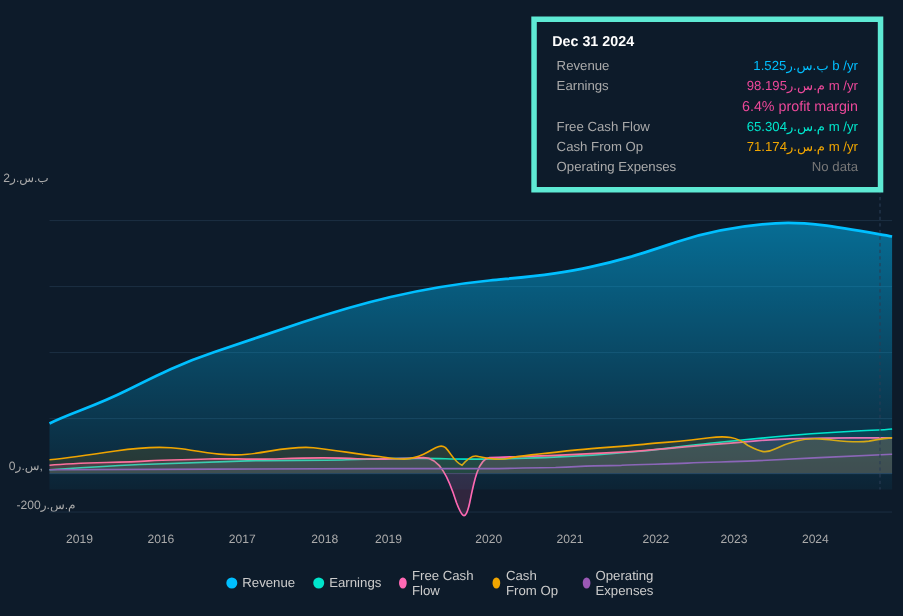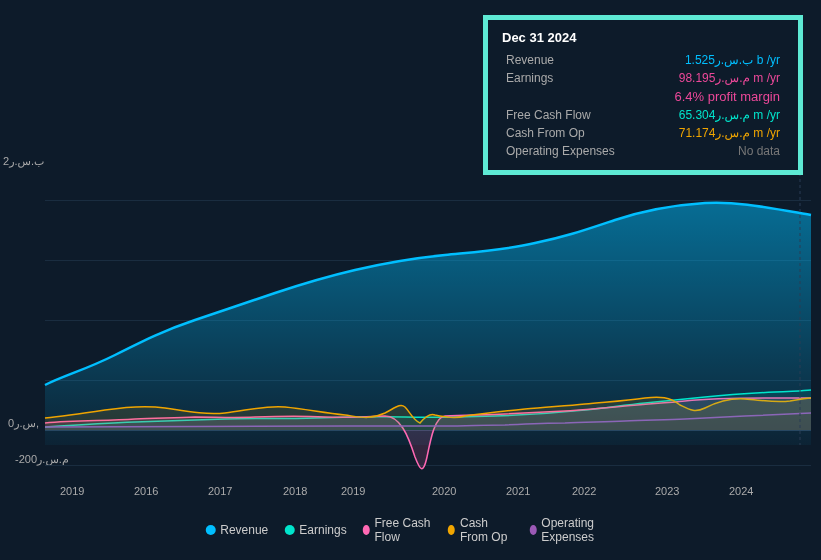--- a/index.html
+++ b/index.html
@@ -160,21 +160,21 @@
   <span class="y-label" style="top: 417px; left: 8px;">0س.ر,</span>
   <span class="y-label" style="top: 453px; left: 15px;">-200م.س.ر</span>
 
   <span class="x-label" style="left: 60px;">2019</span>
   <span class="x-label" style="left: 134px;">2016</span>
   <span class="x-label" style="left: 208px;">2017</span>
   <span class="x-label" style="left: 283px; text-align: right;">2018</span>
   <span class="x-label" style="left: 341px;">2019</span>
   <span class="x-label" style="left: 432px; text-align: center;">2020</span>
   <span class="x-label" style="left: 506px;">2021</span>
-  <span class="x-label" style="left: 572px; margin-top: 10px;">2022</span>
+  <span class="x-label" style="left: 584px; margin-top: 10px;">2022</span>
   <span class="x-label" style="left: 655px; margin-top: 27px;">2023</span>
   <span class="x-label" style="left: 729px;">2024</span>
 
   <div class="grid-line" style="top: 200px;"></div>
   <div class="grid-line" style="top: 260px;"></div>
   <div class="grid-line" style="top: 320px;"></div>
   <div class="grid-line" style="top: 380px;"></div>
   <div class="grid-line" style="top: 430px;"></div>
   <div style="position:absolute; left:45px; right:10px; top:430px; height:1px; background:#2a3d55;"></div>
   <div style="position:absolute; left:45px; right:10px; top:465px; height:1px; background:#1a2d40;"></div>

